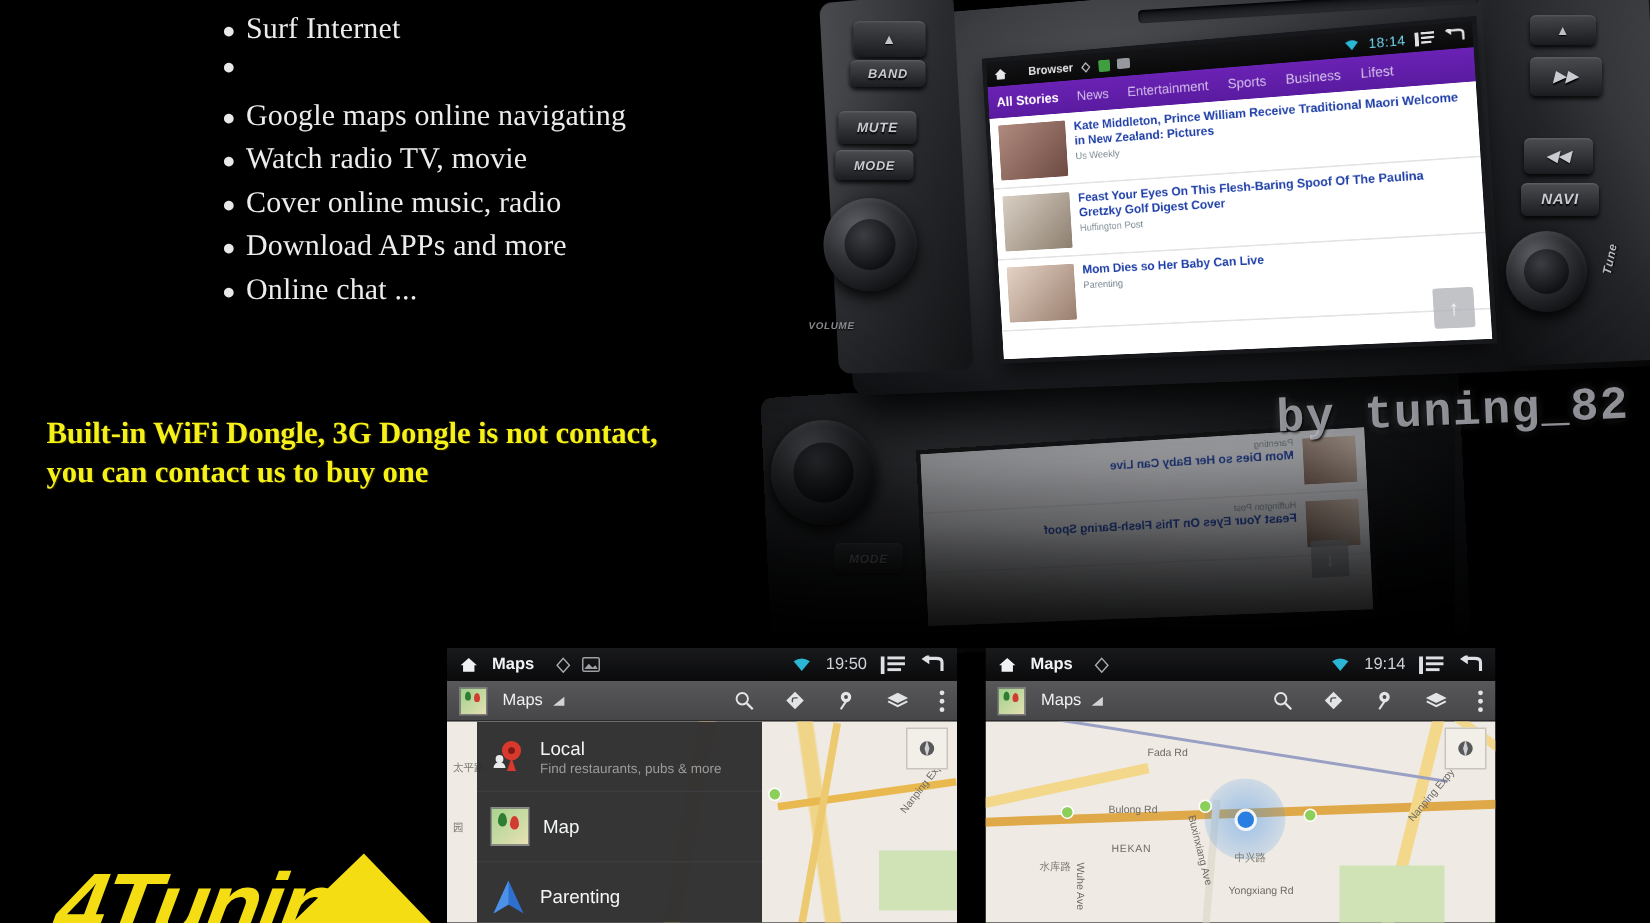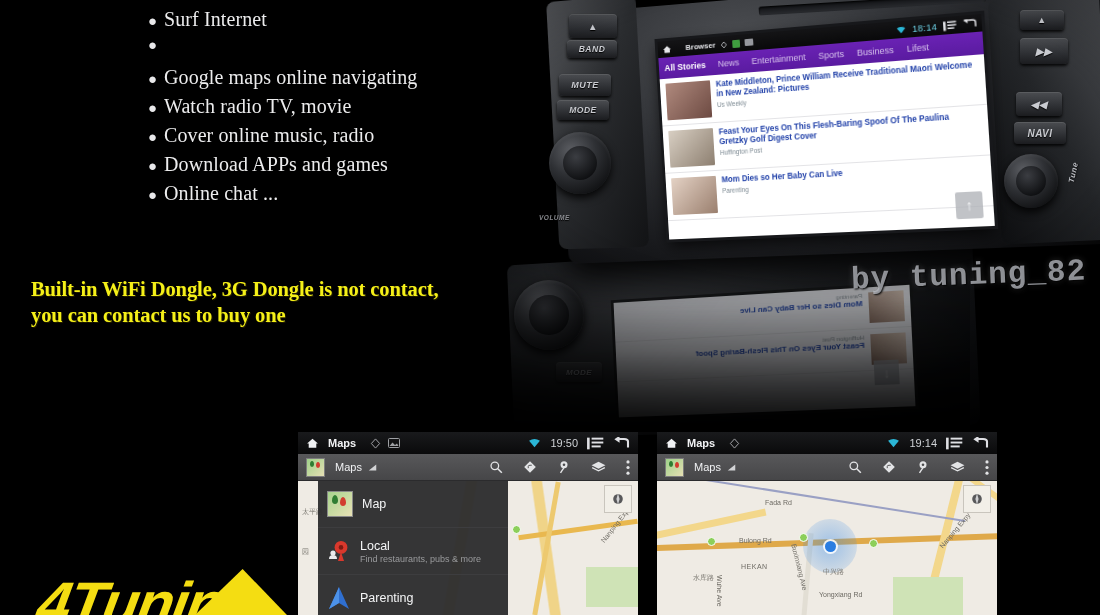--- a/index.html
+++ b/index.html
@@ -584,21 +584,21 @@
     <div class="feat-row">
       <span class="feat-bullet">●</span>
       <span class="feat-label">Watch radio TV, movie</span>
     </div>
     <div class="feat-row">
       <span class="feat-bullet">●</span>
       <span class="feat-label">Cover online music, radio</span>
     </div>
     <div class="feat-row">
       <span class="feat-bullet">●</span>
-      <span class="feat-label">Download APPs and games</span>
+      <span class="feat-label">Download APPs and more</span>
     </div>
     <div class="feat-row">
       <span class="feat-bullet">●</span>
       <span class="feat-label">Online chat ...</span>
     </div>
   </div>
 
   <div id="wifi-note">
     <div class="note-line">Built-in WiFi Dongle, 3G Dongle is not contact,</div>
     <div class="note-line">you can contact us to buy one</div>
@@ -691,43 +691,43 @@
       <span class="junction" style="left:214px; top:44px;"></span>
       <span class="road-label" style="left:296px; top:40px; transform:rotate(-52deg);">Nanping Expy</span>
       <span class="d-compass" style="right:6px;top:4px;">
         <svg width="16" height="16" viewBox="0 0 20 20">
           <circle cx="10" cy="10" r="6" fill="#58585a"></circle>
           <path d="M10 3 L12 10 L10 17 L8 10 Z" fill="#cfd0d2"></path>
         </svg>
       </span>
 
       <div class="d-menu">
-        <div class="d-mi">
-          <span class="d-mi-ico" style="background:linear-gradient(135deg,#a8d48e,#e8e1b6);border:1px solid #8a8a8a;">
-            <span style="position:absolute;left:4px;top:3px;width:6px;height:9px;background:#2f7d32;border-radius:50% 50% 50% 50%/62% 62% 38% 38%;"></span>
-            <span style="position:absolute;left:12px;top:5px;width:6px;height:9px;background:#d23c2f;border-radius:50% 50% 50% 50%/62% 62% 38% 38%;"></span>
-          </span>
-          <span class="d-mi-title">Map</span>
-        </div>
         <div class="d-mi">
           <span class="d-mi-ico">
             <svg width="24" height="24" viewBox="0 0 24 24">
               <path d="M14 2 a6.4 6.4 0 0 1 0 12.8 a6.4 6.4 0 0 1 0 -12.8 Z" fill="#d9382c"></path>
               <path d="M14 13 L11 22 L17 22 Z" fill="#d9382c"></path>
               <circle cx="14" cy="8.4" r="2.3" fill="#7e1a12"></circle>
               <path d="M2 20 a4 4 0 0 1 8 0 Z" fill="#e9eaec"></path>
               <circle cx="6" cy="14" r="2.6" fill="#e9eaec"></circle>
             </svg>
           </span>
           <span>
             <span class="d-mi-title" style="display:block;">Local</span>
             <span class="d-mi-sub" style="display:block;">Find restaurants, pubs &amp; more</span>
           </span>
         </div>
         <div class="d-mi">
+          <span class="d-mi-ico" style="background:linear-gradient(135deg,#a8d48e,#e8e1b6);border:1px solid #8a8a8a;">
+            <span style="position:absolute;left:4px;top:3px;width:6px;height:9px;background:#2f7d32;border-radius:50% 50% 50% 50%/62% 62% 38% 38%;"></span>
+            <span style="position:absolute;left:12px;top:5px;width:6px;height:9px;background:#d23c2f;border-radius:50% 50% 50% 50%/62% 62% 38% 38%;"></span>
+          </span>
+          <span class="d-mi-title">Map</span>
+        </div>
+        <div class="d-mi">
           <span class="d-mi-ico">
             <svg width="24" height="24" viewBox="0 0 24 24">
               <path d="M12 1 L22 23 L12 17 L2 23 Z" fill="#2f6fd0"></path>
               <path d="M12 1 L12 17 L2 23 Z" fill="#4d92e8"></path>
             </svg>
           </span>
           <span class="d-mi-title">Parenting</span>
         </div>
 
       </div>

